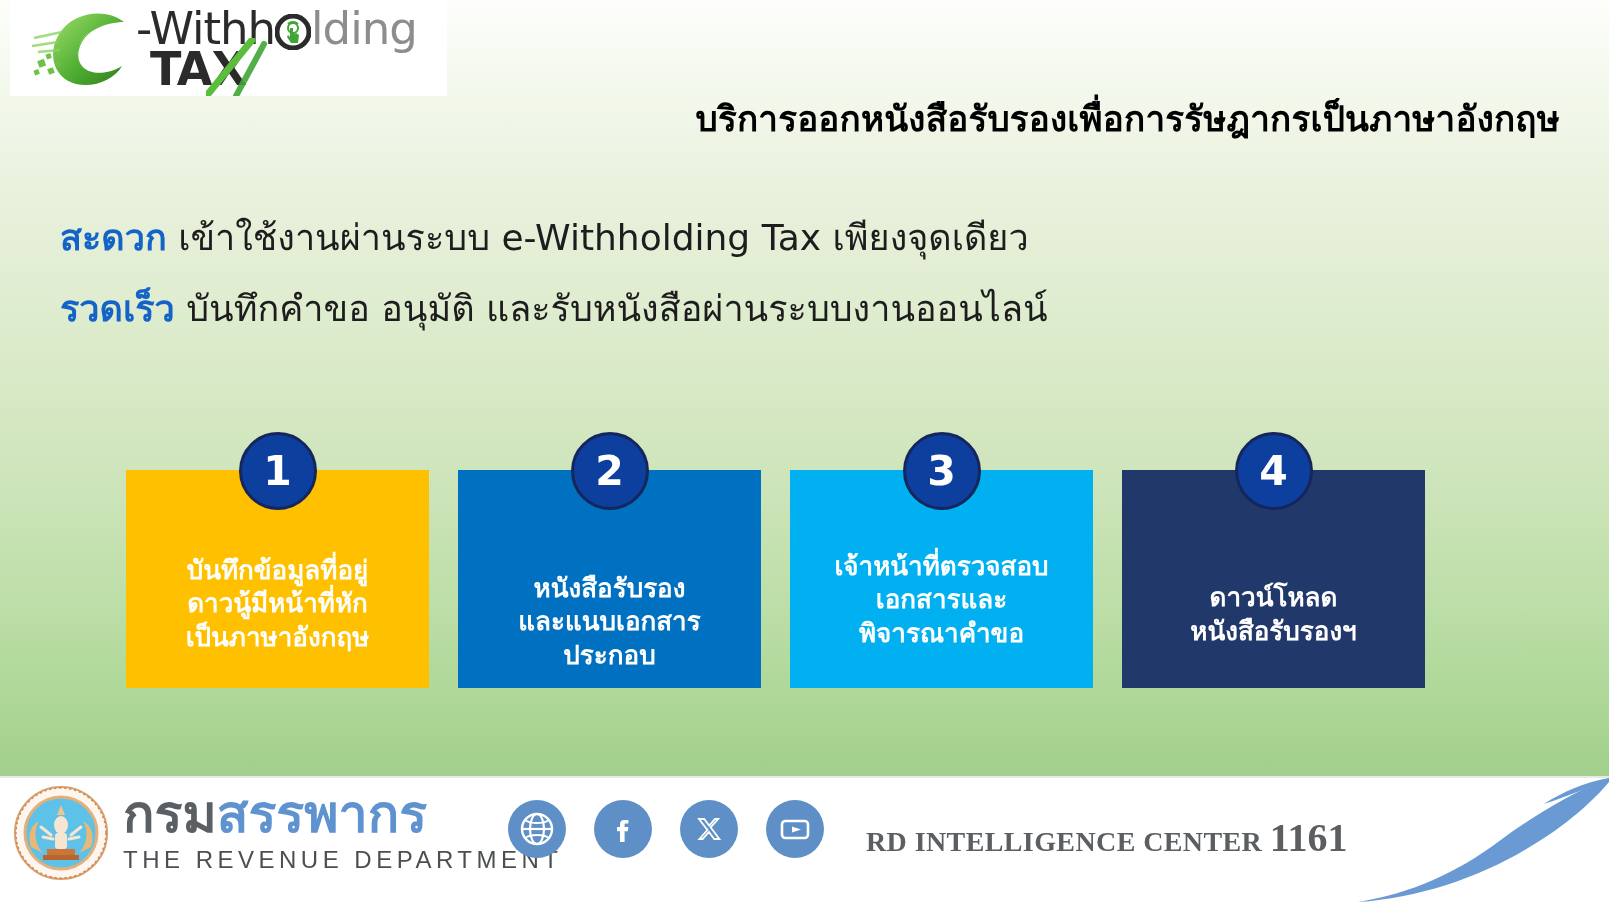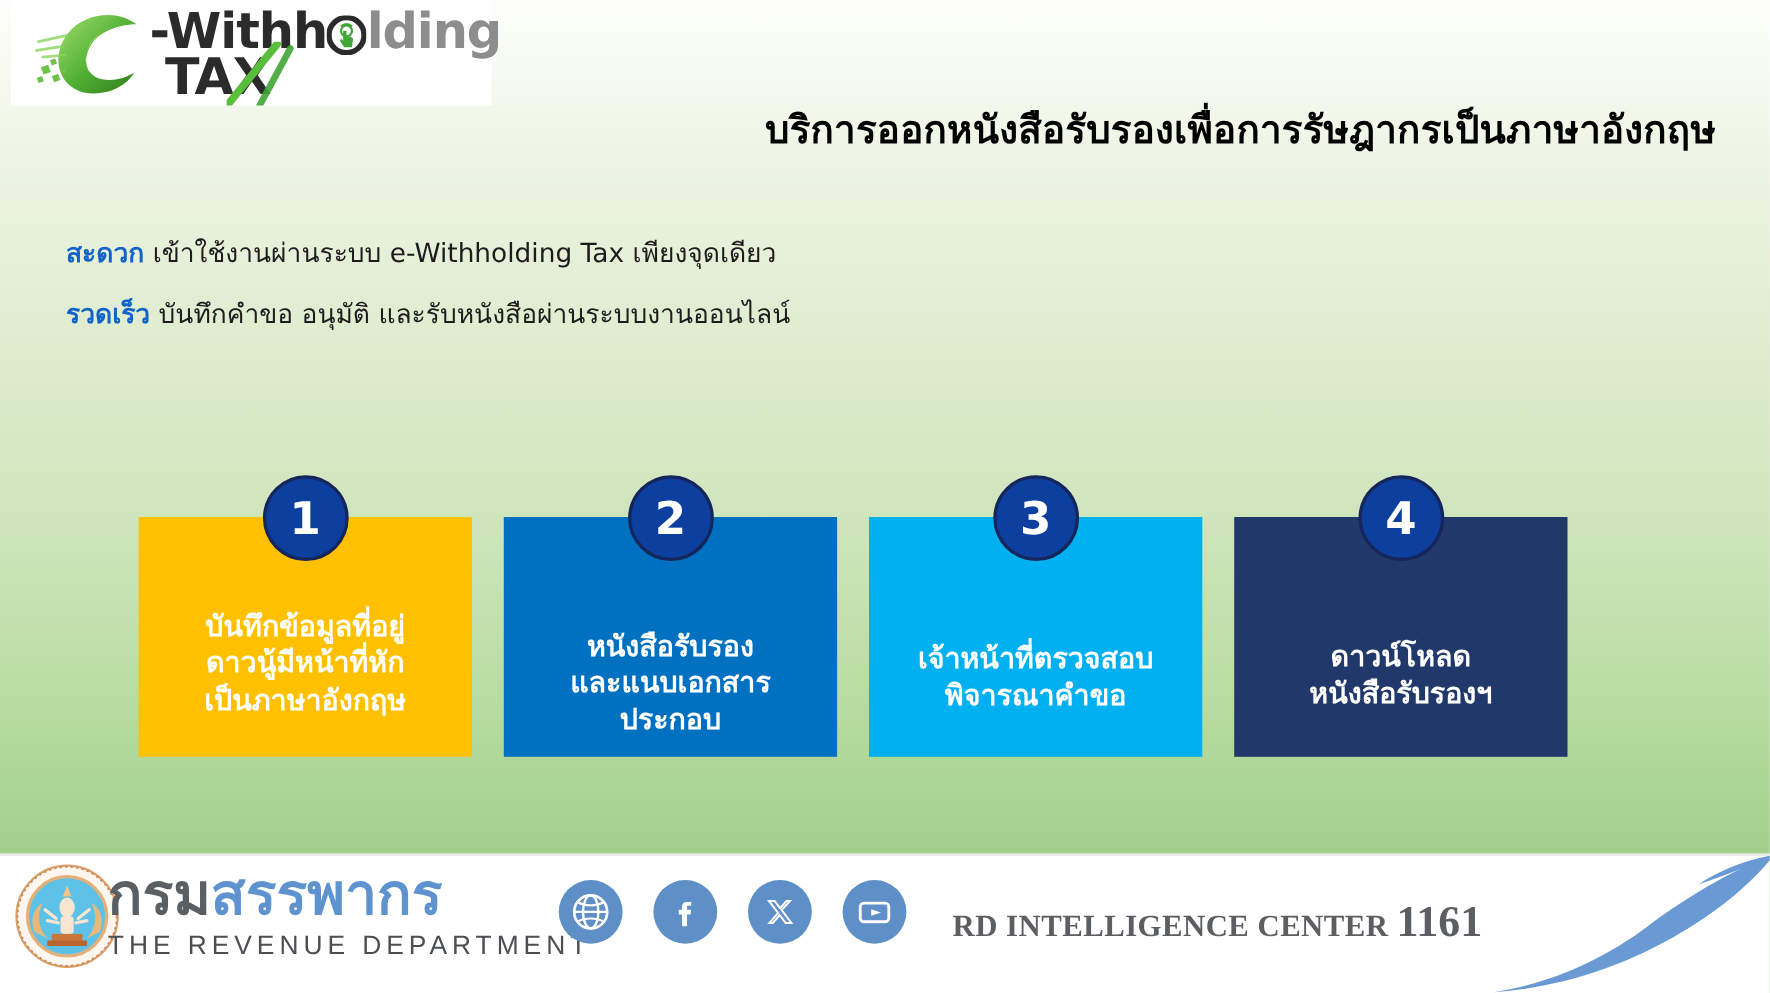--- a/index.html
+++ b/index.html
@@ -30,21 +30,21 @@
   
   #logo-box{
     position:absolute;left:10px;top:0;width:437px;height:96px;
     background:#ffffff;
   }
   #logo-inner{position:absolute;left:0;top:0;width:437px;height:96px;}
   .logo-e{position:absolute;left:22px;top:8px;width:118px;height:80px;}
   .logo-word{
     position:absolute;left:126px;top:6px;
     font-family:"DejaVu Sans","Liberation Sans",sans-serif;
-    font-weight:bold;font-size:45px;color:#2b2b2b;letter-spacing:-1px;
+    font-weight:normal;font-size:45px;color:#2b2b2b;letter-spacing:-1px;
     line-height:1;white-space:nowrap;
   }
   .logo-word .gray{color:#8d8d8d;}
   .logo-tax{
     position:absolute;left:140px;top:46px;
     font-family:"DejaVu Sans","Liberation Sans",sans-serif;
     font-weight:bold;font-size:46px;color:#2b2b2b;letter-spacing:-1px;
     line-height:1;white-space:nowrap;
   }
   
@@ -53,21 +53,21 @@
     text-align:right;color:#000000;
     font-family:"DejaVu Sans","Liberation Sans",sans-serif;
     font-weight:bold;line-height:1.22;
   }
   #headline .l1{font-size:35px;display:block;letter-spacing:.2px;}
   #headline .l2{font-size:36px;display:block;letter-spacing:.2px;}
   
   #bullets{position:absolute;left:60px;top:215px;width:1300px;}
   .bullet{
     font-family:"DejaVu Sans","Liberation Sans",sans-serif;
-    font-size:24px;color:#1d1d1d;margin-bottom:26px;line-height:1.25;
+    font-size:36px;color:#1d1d1d;margin-bottom:26px;line-height:1.25;
     white-space:nowrap;
   }
   .bullet .kw{color:#1464c8;font-weight:bold;}
   
   #steps{position:absolute;left:0;top:418px;width:1609px;height:290px;}
   .step{position:absolute;top:52px;width:303px;height:218px;}
   .step .panel{
     position:absolute;left:0;top:0;width:303px;height:218px;
     display:flex;align-items:flex-end;justify-content:center;
     box-sizing:border-box;padding-bottom:10px;
@@ -90,21 +90,21 @@
     color:#ffffff;font-family:"DejaVu Sans","Liberation Sans",sans-serif;
     font-weight:bold;font-size:41px;line-height:1;
     box-sizing:border-box;
   }
   #step-1{left:126px;}
   #step-2{left:458px;}
   #step-3{left:790px;}
   #step-4{left:1122px;}
   
   #rd-seal{position:absolute;left:13px;top:785px;width:96px;height:96px;}
-  #rd-wordmark{position:absolute;left:98px;top:788px;width:370px;}
+  #rd-wordmark{position:absolute;left:123px;top:788px;width:370px;}
   #rd-thai{
     font-family:"DejaVu Sans","Liberation Sans",sans-serif;
     font-weight:bold;font-size:52px;line-height:1;white-space:nowrap;
   }
   #rd-thai .dark{color:#5a5f63;}
   #rd-thai .blue{color:#5e93d0;}
   #rd-en{
     margin-top:6px;color:#4c4f52;letter-spacing:4.5px;
     font-family:"Liberation Sans","DejaVu Sans",sans-serif;
     font-size:24px;white-space:nowrap;
@@ -208,20 +208,21 @@
           <div>ประกอบ</div>
         </div>
       </div>
       <div class="badge" style="background: rgb(13, 63, 158); border-color: rgb(21, 38, 92);">2</div>
     </div>
 
     <div class="step" id="step-3">
       <div class="panel" style="background: rgb(0, 176, 240);">
         <div class="ptext n3">
           <div>เจ้าหน้าที่ตรวจสอบ</div>
+          <div>เอกสารและ</div>
           <div>พิจารณาคำขอ</div>
         </div>
       </div>
       <div class="badge" style="background: rgb(13, 63, 158); border-color: rgb(21, 38, 92);">3</div>
     </div>
 
     <div class="step" id="step-4">
       <div class="panel" style="background: rgb(33, 56, 106);">
         <div class="ptext n4">
           <div>ดาวน์โหลด</div>

